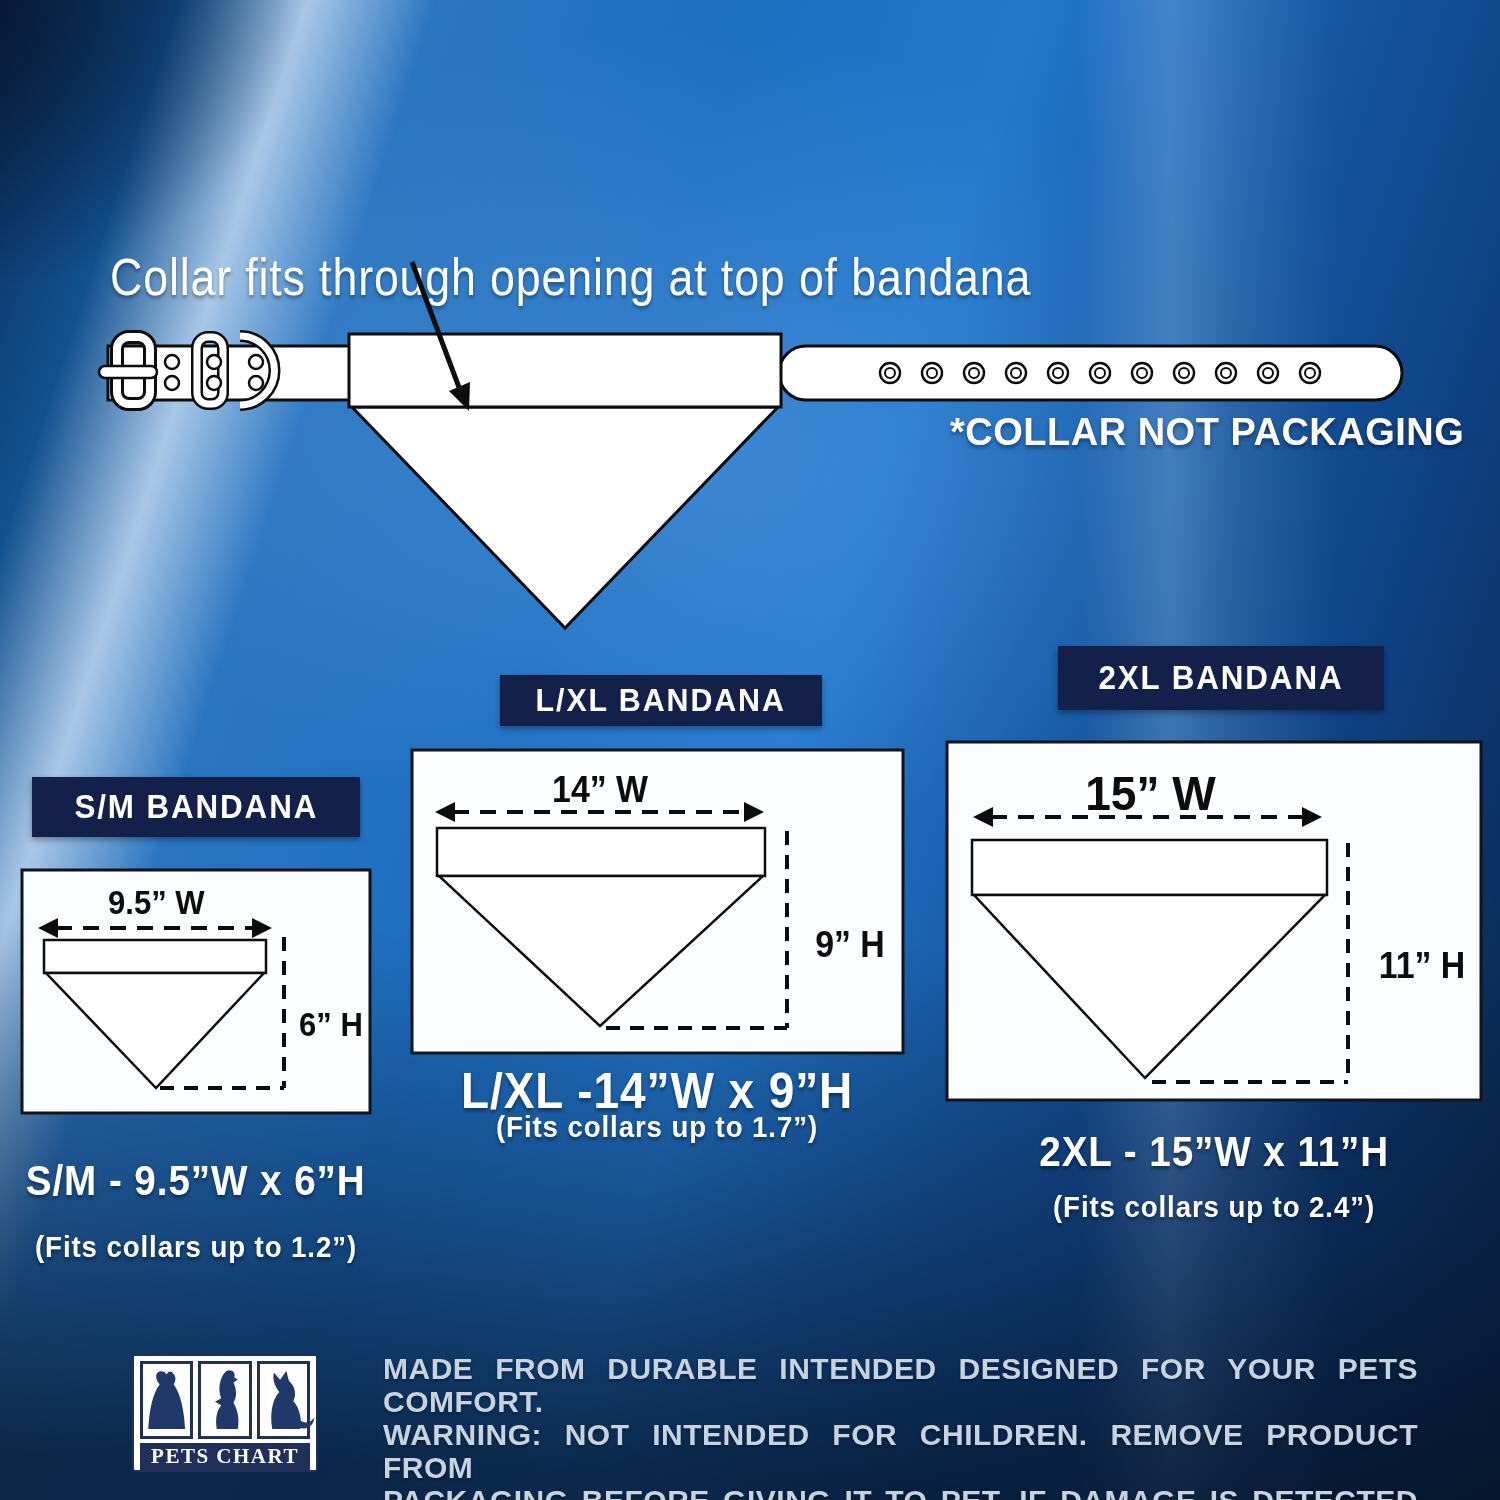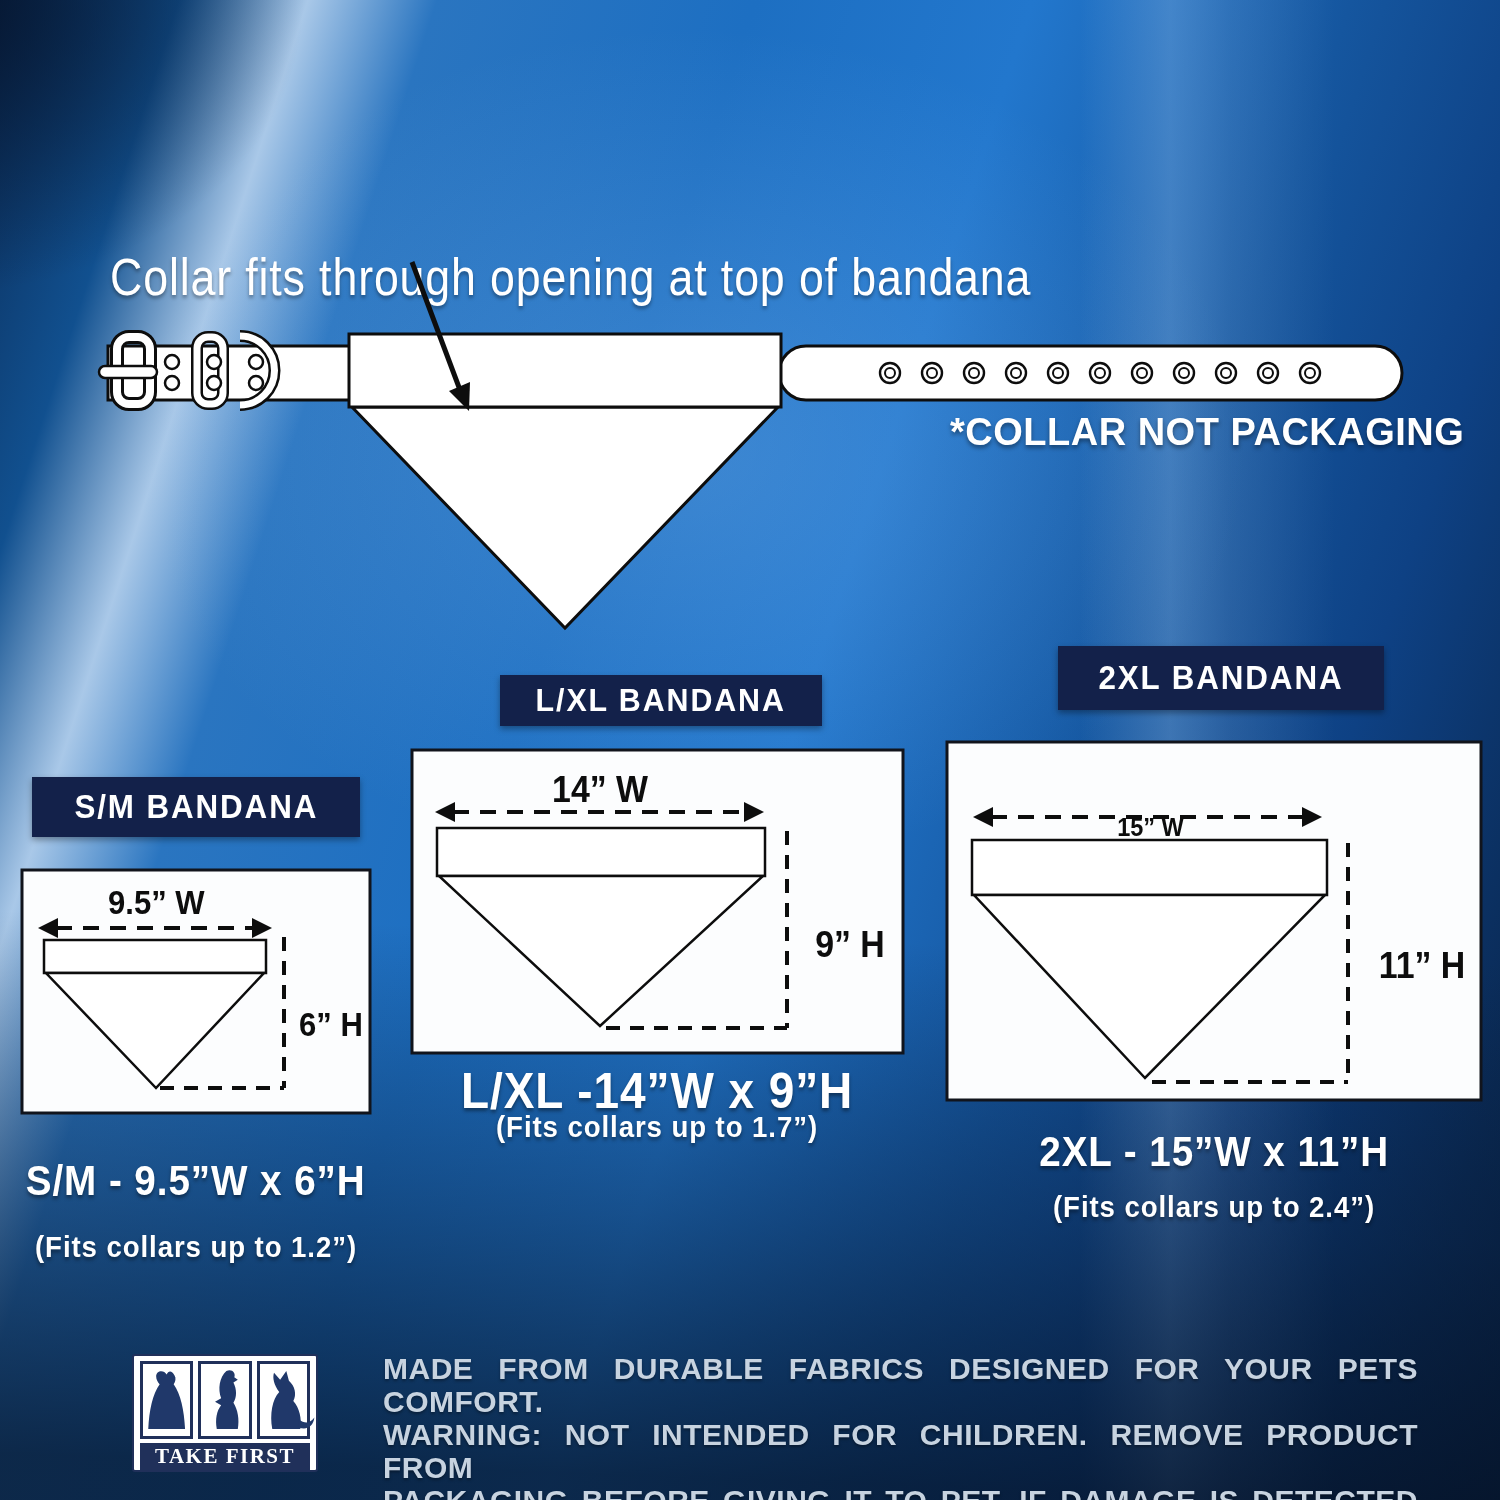--- a/index.html
+++ b/index.html
@@ -151,21 +151,21 @@
     <span>S/M BANDANA</span>
   </div>
   <div class="abs size-label" style="left:1058px;top:646px;width:326px;height:64px;font-size:33px;">
     <span>2XL BANDANA</span>
   </div>
 
   <div class="abs dim" style="left:50px;top:884px;width:212px;font-size:33px;">
     <span>9.5” W</span></div>
   <div class="abs dim" style="left:500px;top:769px;width:200px;font-size:36px;">
     <span>14” W</span></div>
-  <div class="abs dim" style="left:1048px;top:765px;width:204px;font-size:25px;margin-top:48px;">
+  <div class="abs dim" style="left:1048px;top:765px;width:204px;font-size:49px;">
     <span>15” W</span></div>
 
   <div class="abs dim" style="left:296px;top:1006px;width:70px;font-size:33px;">
     <span>6” H</span></div>
   <div class="abs dim" style="left:810px;top:924px;width:80px;font-size:36px;">
     <span>9” H</span></div>
   <div class="abs dim" style="left:1372px;top:945px;width:100px;font-size:36px;">
     <span>11” H</span></div>
 
   <div class="abs szcap" style="left:6px;top:1145px;width:380px;font-size:42px;margin-top:12px;">
@@ -195,23 +195,23 @@
           <path fill="#20386a" d="M29 5 C35 2 40 7 38 12 L42 15 L37 18 C41 26 41 35 37 41 C42 49 44 60 42 71 L18 71 C16 60 18 50 23 44 L16 40 L23 36 C19 26 21 12 29 5 Z"></path>
         </svg>
       </div>
       <div class="panel">
         <svg viewBox="0 0 54 76" style="overflow:visible">
           <path fill="#20386a" d="M16 7 L23 15 L30 5 L33 16 C40 22 42 32 38 39 C45 47 48 59 46 71 L14 71 C11 55 14 37 22 29 C16 21 14 13 16 7 Z"></path>
           <path fill="#20386a" d="M44 60 C52 66 58 64 62 58 C61 68 53 73 44 69 Z"></path>
         </svg>
       </div>
     </div>
-    <div class="brandbar">TAKE FIRST</div>
+    <div class="brandbar">PETS CHART</div>
   </div>
 
   <div class="warning">
-    <div class="wline">MADE FROM DURABLE FABRICS DESIGNED FOR YOUR PETS COMFORT.</div>
+    <div class="wline">MADE FROM DURABLE INTENDED DESIGNED FOR YOUR PETS COMFORT.</div>
     <div class="wline">WARNING: NOT INTENDED FOR CHILDREN. REMOVE PRODUCT FROM</div>
     <div class="wline">PACKAGING BEFORE GIVING IT TO PET.  IF DAMAGE IS DETECTED TAKE</div>
 
   </div>
 
 </div>
 
 </body></html>

